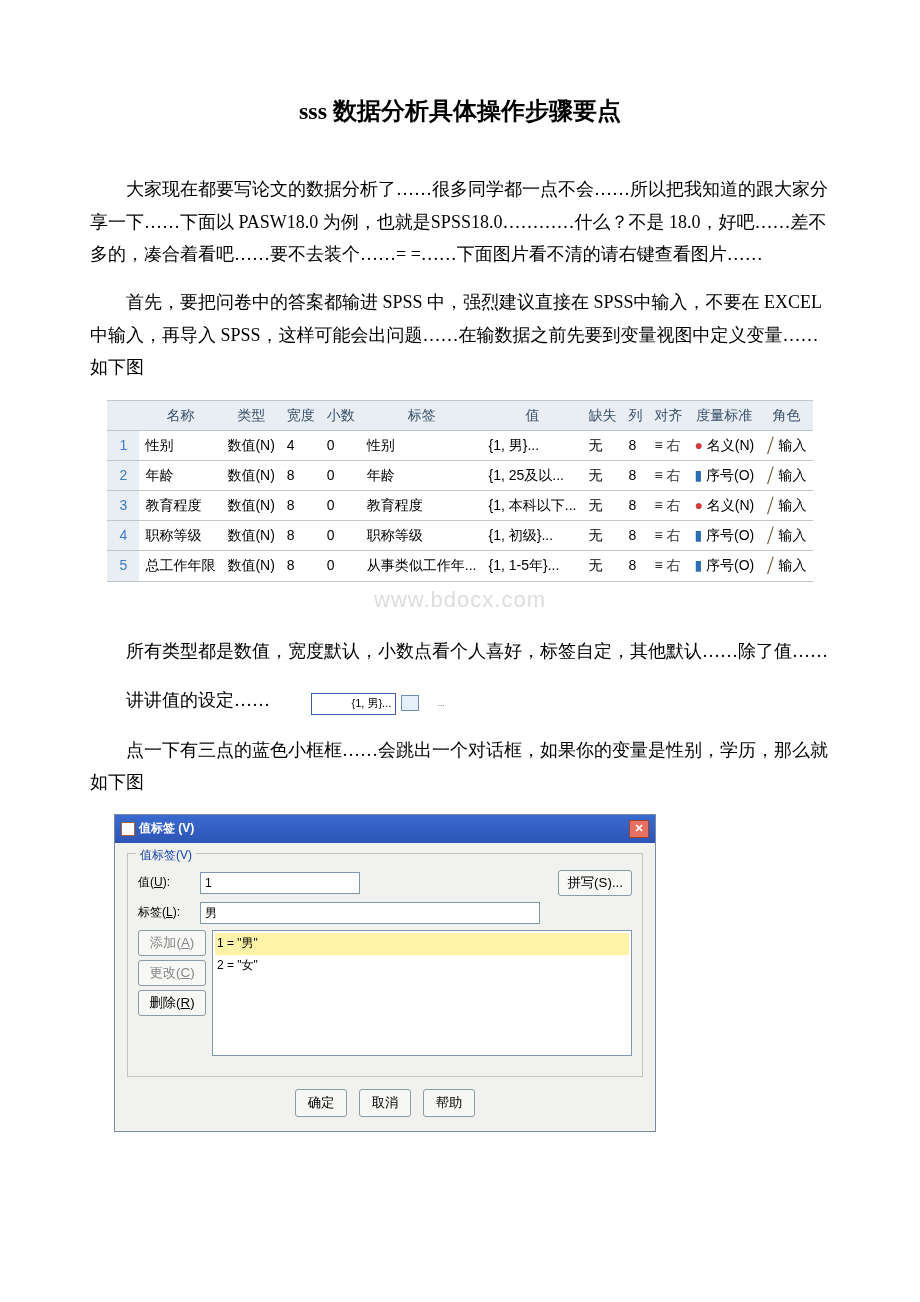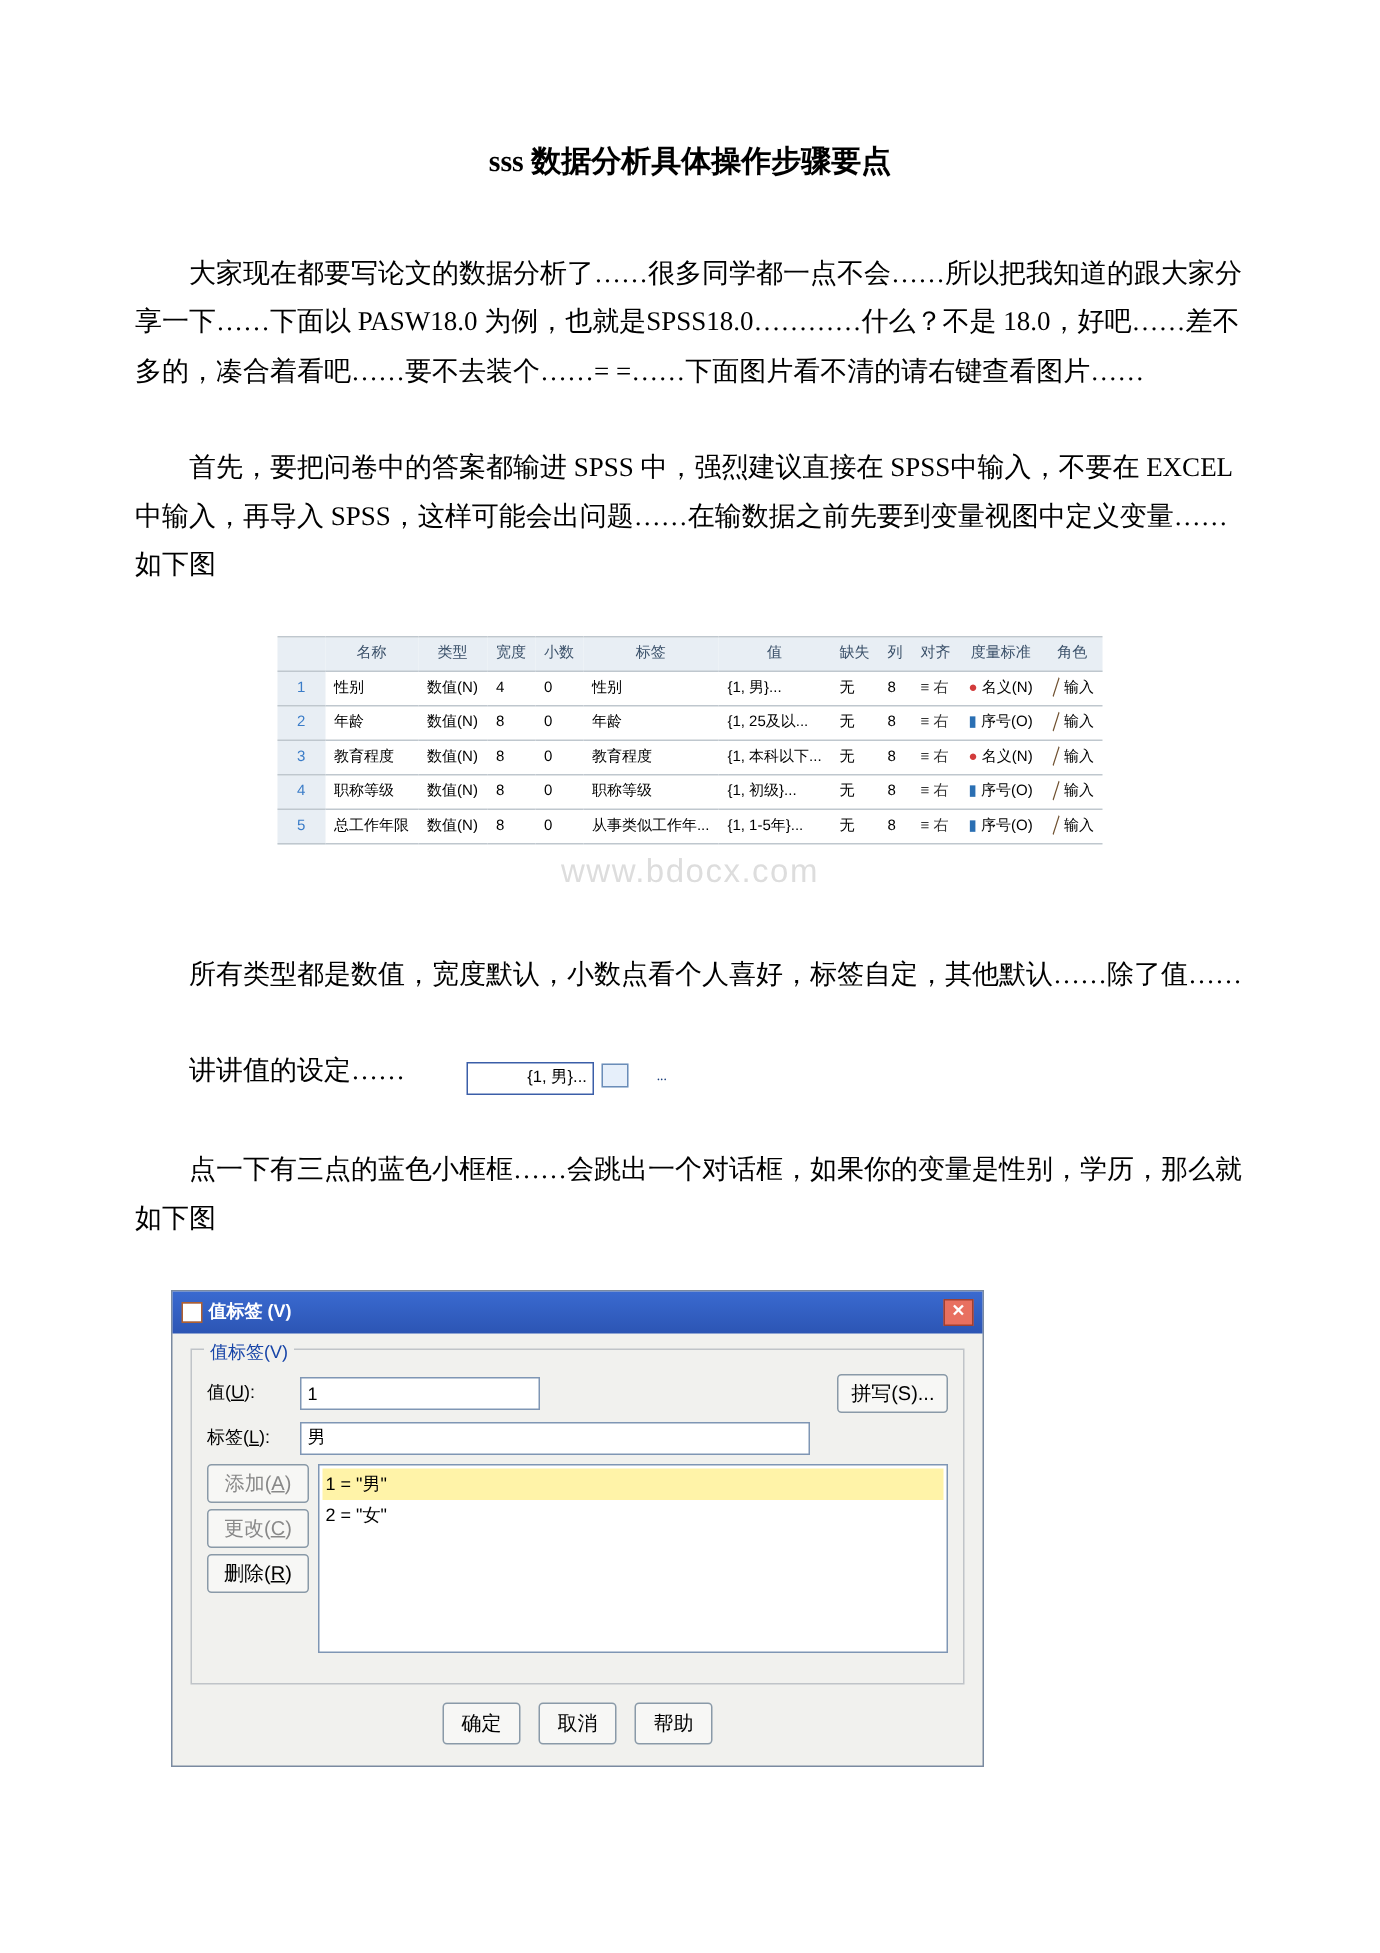--- a/index.html
+++ b/index.html
@@ -7,33 +7,33 @@
     padding: 60px 90px;
     font-family: "SimSun", "宋体", serif;
     font-size: 18px;
     line-height: 1.8;
     color: #000;
     background: #fff;
   }
   h1 {
     font-family: "SimSun", "宋体", serif;
     font-weight: bold;
-    font-size: 20px;
+    font-size: 24px;
     text-align: center;
     margin: 30px 0 40px 0;
   }
   p {
-    margin: 32px 0;
+    margin: 16px 0;
     text-indent: 2em;
   }
   .var-table {
     margin: 14px auto 4px auto;
     border-collapse: collapse;
     font-family: Arial, "SimSun", sans-serif;
-    font-size: 10px;
+    font-size: 14px;
     background: #fff;
   }
   .var-table th, .var-table td {
     border-top: 1px solid #bfc7ce;
     border-bottom: 1px solid #bfc7ce;
     border-left: none;
     border-right: none;
     padding: 2px 6px;
     text-align: left;
     white-space: nowrap;

